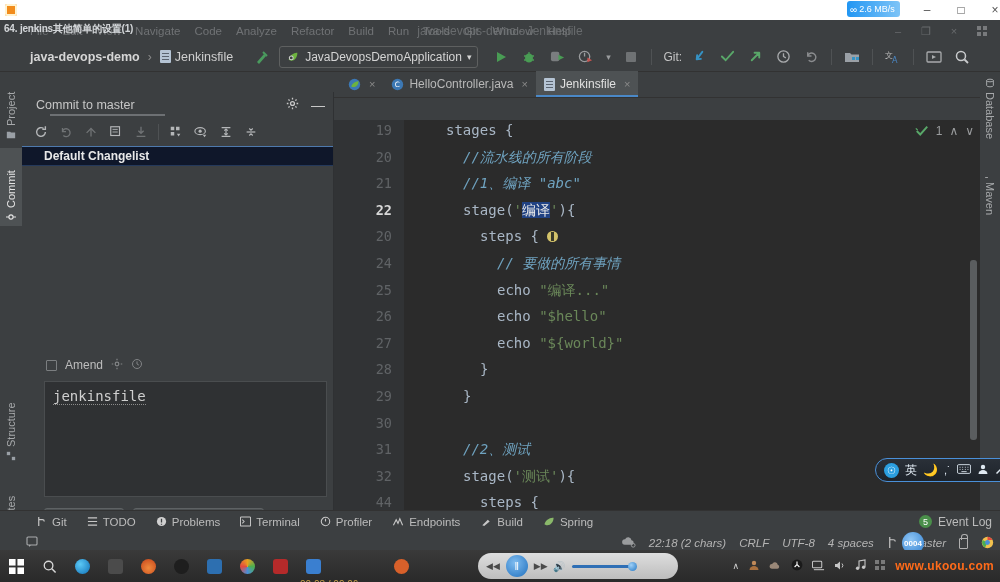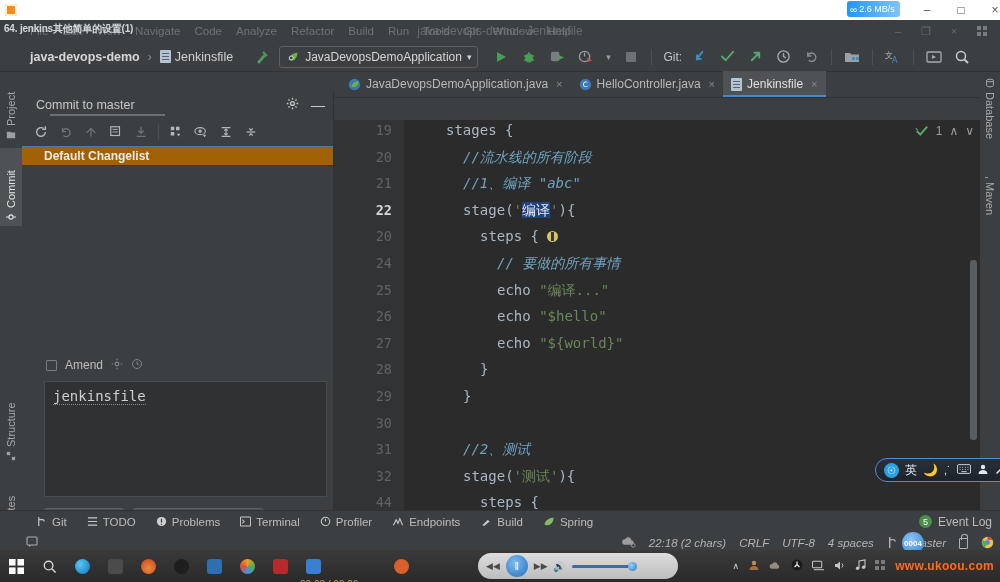--- a/index.html
+++ b/index.html
@@ -109,21 +109,21 @@
   
   .commit-panel { position:absolute; left:22px; top:72px; width:312px; height:448px; background:#3c3f41;
                   border-right:1px solid #2f3133; }
   .cp-header { height:26px; display:flex; align-items:center; padding:0 6px; position:relative; }
   .cp-title { color:#c7c7c7; font-size:12.5px; margin-left:8px; }
   .cp-underline { position:absolute; left:28px; bottom:2px; width:115px; height:2px; background:#6d7073; }
   .cp-hact { position:absolute; right:8px; display:flex; align-items:center; gap:12px; color:#c8c8c8; }
   .cp-toolbar { height:28px; display:flex; align-items:center; gap:3px; padding:0 6px 0 8px; }
   .cp-toolbar .ti { width:22px; height:22px; display:flex; align-items:center; justify-content:center;
                     color:#a6a8aa; font-size:13px; }
-  .changelist { height:20px; background:#a16207; border-top:1px solid #4e79ad; border-bottom:1px solid #24395b;
+  .changelist { height:20px; background:#0f172a; border-top:1px solid #4e79ad; border-bottom:1px solid #24395b;
                 display:flex; align-items:center; padding-left:22px; color:#e8e8e8; font-weight:bold; font-size:12px; }
   .cl-body { height:186px; background:#3c3f41; }
   .amend-row { height:26px; display:flex; align-items:center; gap:8px; padding-left:24px; color:#bdbdbd; font-size:12px; }
   .cb { width:11px; height:11px; border:1px solid #7b7e80; background:#3c3f41; border-radius:1px; }
   .msg-box { margin:3px 6px 0 22px; height:116px; background:#2f3133; border:1px solid #4a4d4f;
              padding:6px 8px; }
   .msg-text { font-family:"DejaVu Sans Mono", monospace; font-size:14px; color:#cfcfcf;
               border-bottom:1px dotted #8b8b8b; display:inline-block; }
   .cp-buttons { position:absolute; left:22px; bottom:8px; display:flex; gap:9px; }
   .btn { height:24px; min-width:80px; padding:0 12px; background:#4c5052; border:1px solid #5e6264;
@@ -353,21 +353,20 @@
           </svg>
       </span>
     </div>
 
     <div class="tabstrip">
       <div class="tab">
         <svg width="13" height="13" viewBox="0 0 16 16">
             <circle cx="8" cy="8" r="7" fill="#3c78b4"></circle>
             <path d="M4 10 C6 5,11 4,13 4 C13 9,9 12,5 11 Z" fill="#6db33f"></path>
           </svg>
-        <span>JavaDevopsDemoApplication.java</span>
         <span class="x">×</span>
       </div>
       <div class="tab">
         <svg width="13" height="13" viewBox="0 0 16 16">
             <circle cx="8" cy="8" r="7" fill="#3c78b4"></circle>
             <text x="4.5" y="11.5" font-size="9" fill="#ffffff" font-family="DejaVu Sans">C</text>
           </svg>
         <span>HelloController.java</span>
         <span class="x">×</span>
       </div>

